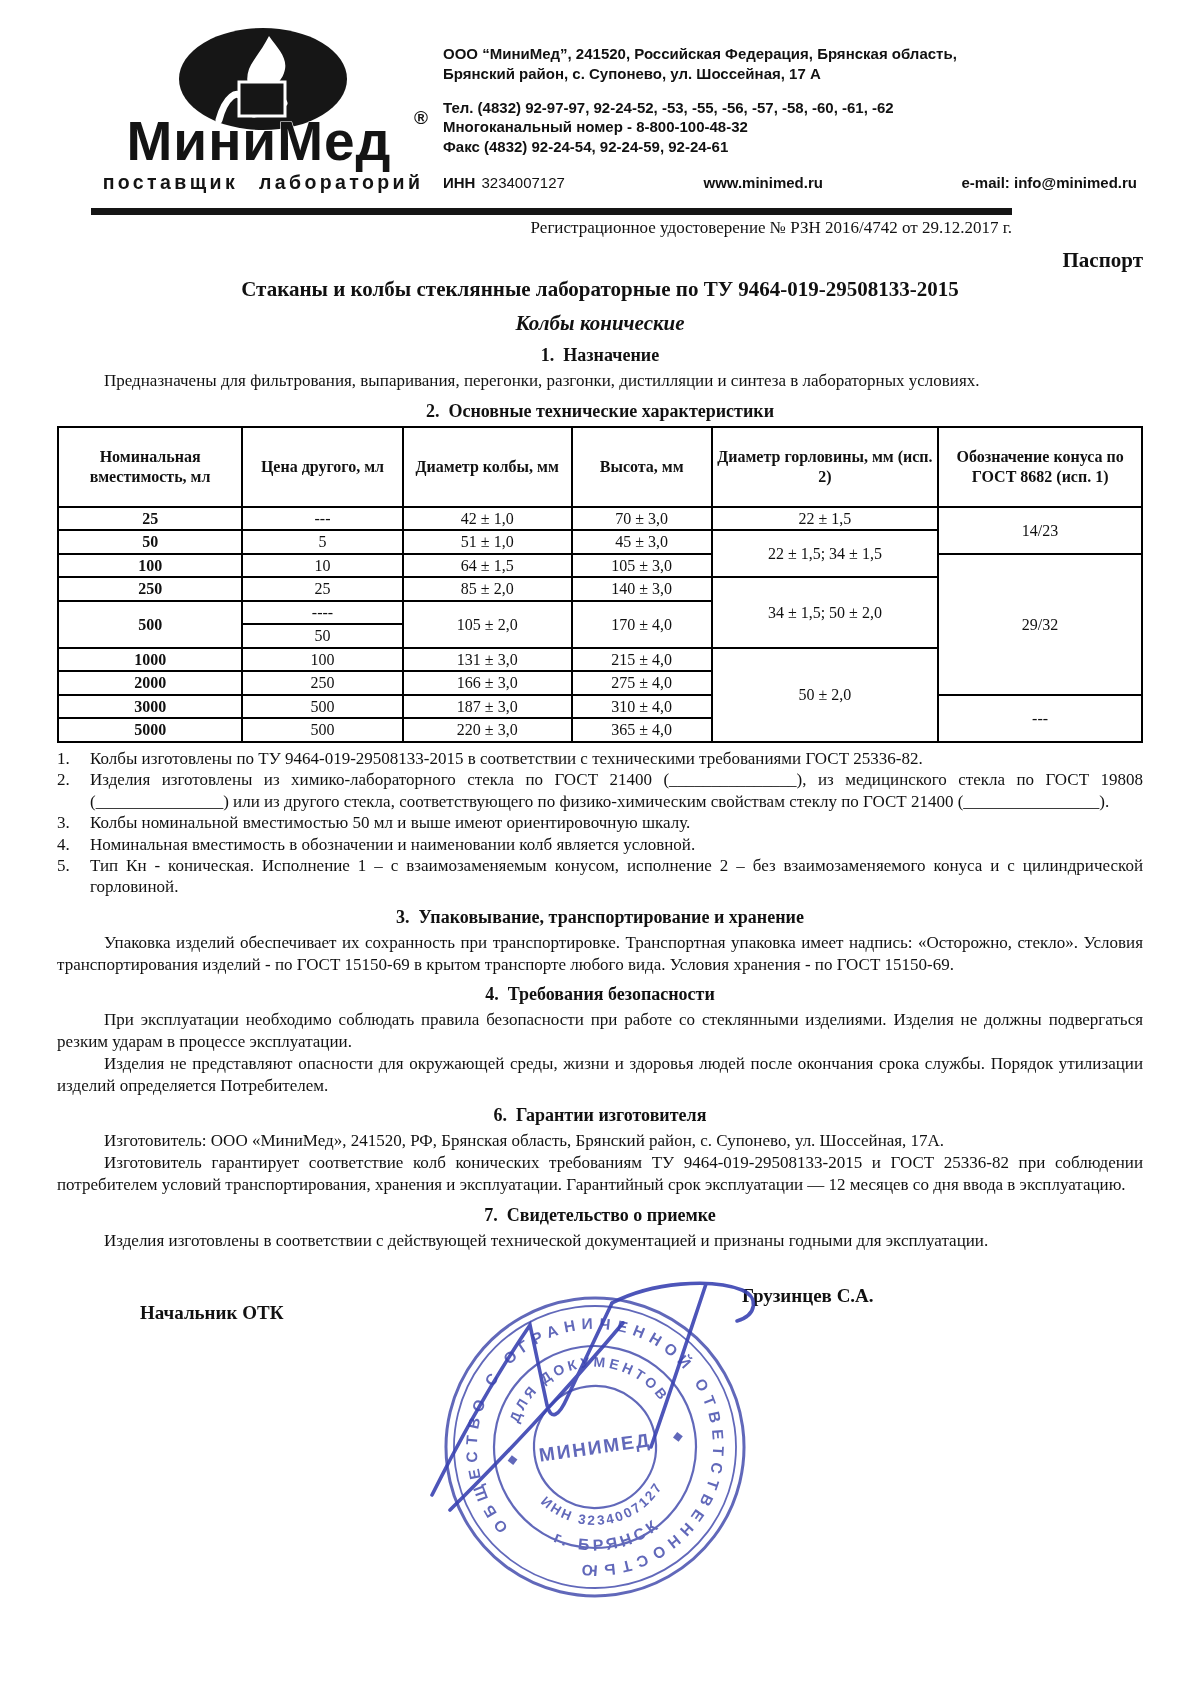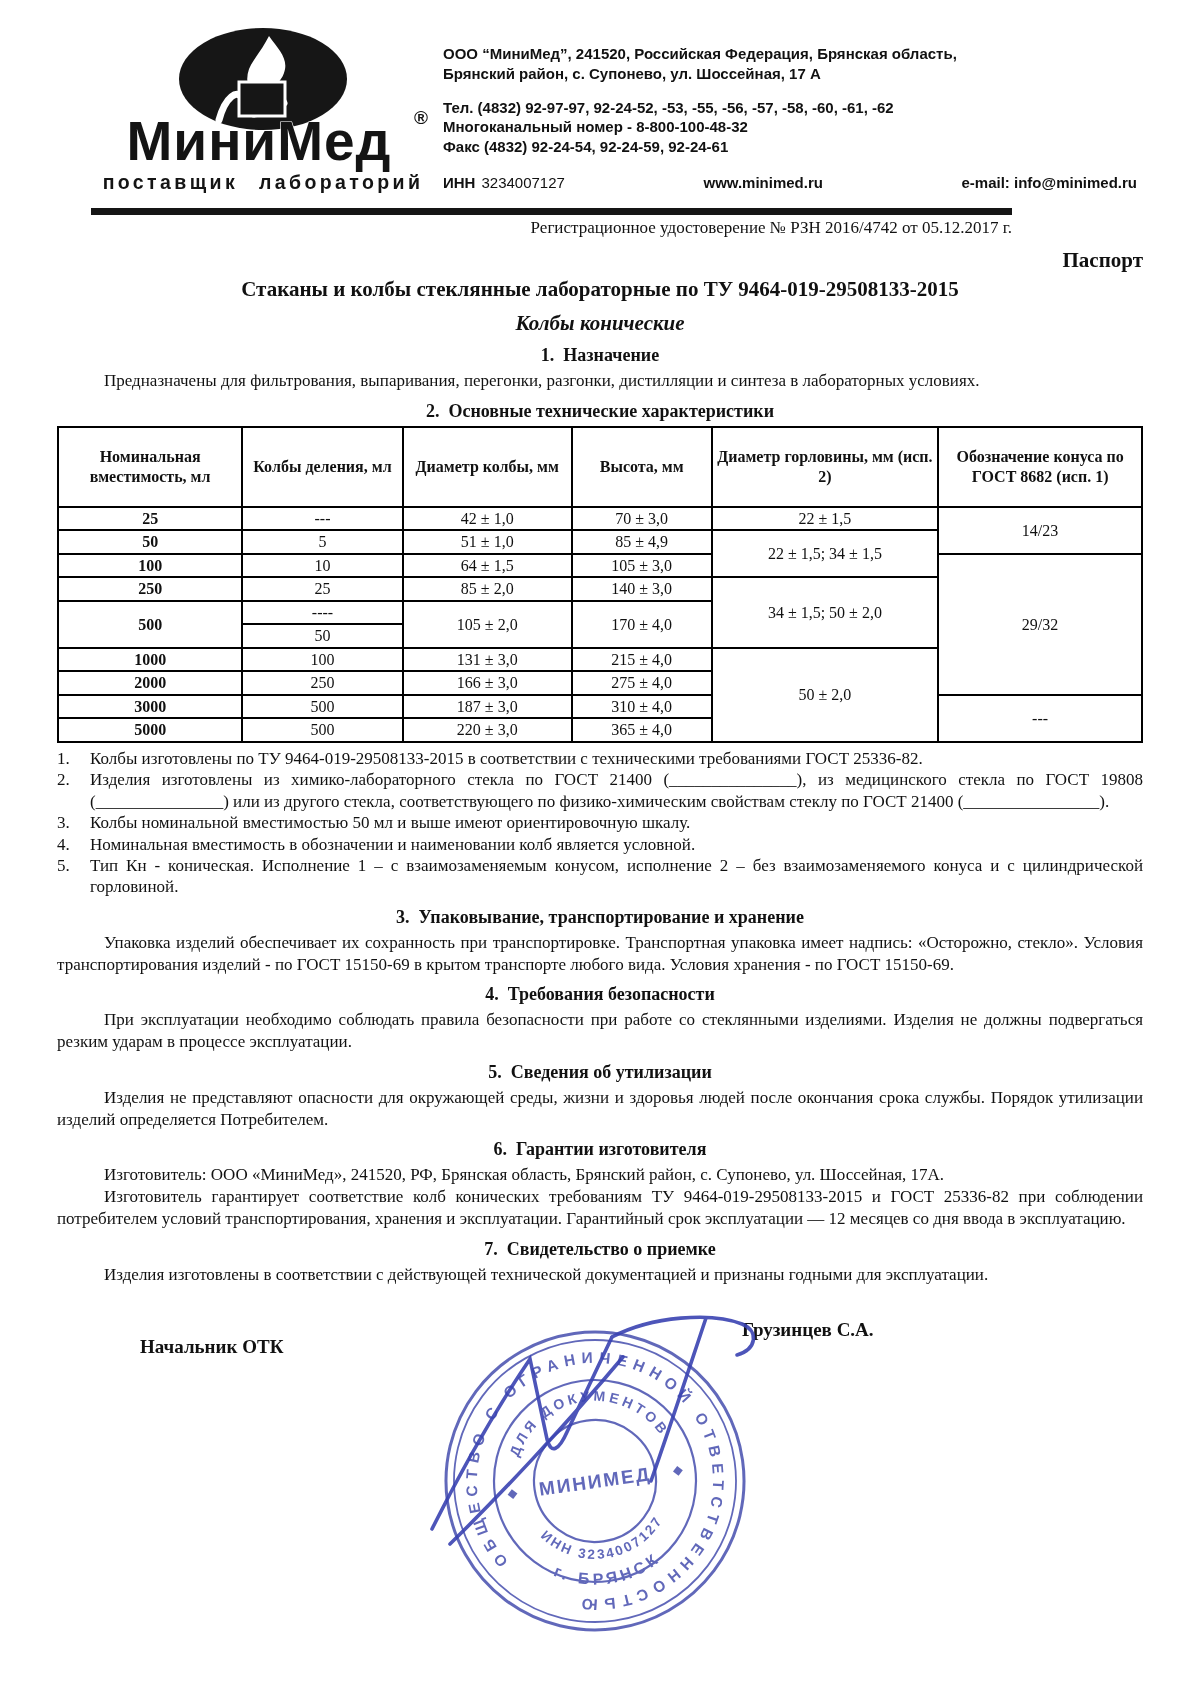--- a/index.html
+++ b/index.html
@@ -80,21 +80,21 @@
       <div>Факс (4832) 92-24-54, 92-24-59, 92-24-61</div>
       <div class="inn-row">
         <span class="inn-pair"><span>ИНН</span><span class="v">3234007127</span></span>
         <span>www.minimed.ru</span>
         <span>e-mail: info@minimed.ru</span>
       </div>
     </div>
   </div>
 
   <div class="rule"></div>
-  <div class="reg-line">Регистрационное удостоверение № РЗН 2016/4742 от 05.12.2017 г.</div>
+  <div class="reg-line">Регистрационное удостоверение № РЗН 2016/4742 от 29.12.2017 г.</div>
 
   <div class="t-center h-passport">Паспорт</div>
   <div class="t-center h-product">Стаканы и колбы стеклянные лабораторные по ТУ 9464-019-29508133-2015</div>
   <div class="t-center h-subtitle">Колбы конические</div>
 
   <div class="h-section">1.&nbsp;&nbsp;Назначение</div>
   <p class="body">Предназначены для фильтрования, выпаривания, перегонки, разгонки, дистилляции и синтеза в лабораторных условиях.</p>
 
   <div class="h-section">2.&nbsp;&nbsp;Основные технические характеристики</div>
 
@@ -103,41 +103,41 @@
       <col style="width:17%">
         <col style="width:14.8%">
         <col style="width:15.6%">
       <col style="width:12.9%">
         <col style="width:20.9%">
         <col style="width:18.8%">
     </colgroup>
     <thead>
       <tr>
         <th>Номинальная вместимость, мл</th>
-        <th>Колбы деления, мл</th>
+        <th>Цена другого, мл</th>
         <th>Диаметр колбы, мм</th>
         <th>Высота, мм</th>
         <th>Диаметр горловины, мм (исп. 2)</th>
         <th>Обозначение конуса по ГОСТ 8682 (исп. 1)</th>
       </tr>
     </thead>
     <tbody>
       <tr>
         <td class="b">25</td>
         <td>---</td>
         <td>42 ± 1,0</td>
         <td>70 ± 3,0</td>
         <td>22 ± 1,5</td>
         <td rowspan="2">14/23</td>
       </tr>
       <tr>
         <td class="b">50</td>
         <td>5</td>
         <td>51 ± 1,0</td>
-        <td>85 ± 4,9</td>
+        <td>45 ± 3,0</td>
         <td rowspan="2">22 ± 1,5; 34 ± 1,5</td>
       </tr>
       <tr>
         <td class="b">100</td>
         <td>10</td>
         <td>64 ± 1,5</td>
         <td>105 ± 3,0</td>
         <td rowspan="6">29/32</td>
       </tr>
       <tr>
@@ -207,21 +207,20 @@
       <span class="note-text">Тип Кн - коническая. Исполнение 1 – с взаимозаменяемым конусом, исполнение 2 – без взаимозаменяемого конуса и с цилиндрической горловиной.</span>
     </div>
   </div>
 
   <div class="h-section">3.&nbsp;&nbsp;Упаковывание, транспортирование и хранение</div>
   <p class="body">Упаковка изделий обеспечивает их сохранность при транспортировке. Транспортная упаковка имеет надпись: «Осторожно, стекло». Условия транспортирования изделий - по ГОСТ 15150-69 в крытом транспорте любого вида. Условия хранения - по ГОСТ 15150-69.</p>
 
   <div class="h-section">4.&nbsp;&nbsp;Требования безопасности</div>
   <p class="body">При эксплуатации необходимо соблюдать правила безопасности при работе со стеклянными изделиями. Изделия не должны подвергаться резким ударам в процессе эксплуатации.</p>
 
-  <div class="h-section">5.&nbsp;&nbsp;Сведения об утилизации</div>
   <p class="body">Изделия не представляют опасности для окружающей среды, жизни и здоровья людей после окончания срока службы. Порядок утилизации изделий определяется Потребителем.</p>
 
   <div class="h-section">6.&nbsp;&nbsp;Гарантии изготовителя</div>
   <p class="body">Изготовитель: ООО «МиниМед», 241520, РФ, Брянская область, Брянский район, с. Супонево, ул. Шоссейная, 17А.</p>
   <p class="body">Изготовитель гарантирует соответствие колб конических требованиям ТУ 9464-019-29508133-2015 и ГОСТ 25336-82 при соблюдении потребителем условий транспортирования, хранения и эксплуатации. Гарантийный срок эксплуатации — 12 месяцев со дня ввода в эксплуатацию.</p>
 
   <div class="h-section">7.&nbsp;&nbsp;Свидетельство о приемке</div>
   <p class="body">Изделия изготовлены в соответствии с действующей технической документацией и признаны годными для эксплуатации.</p>
 
   <div class="sign-block">

